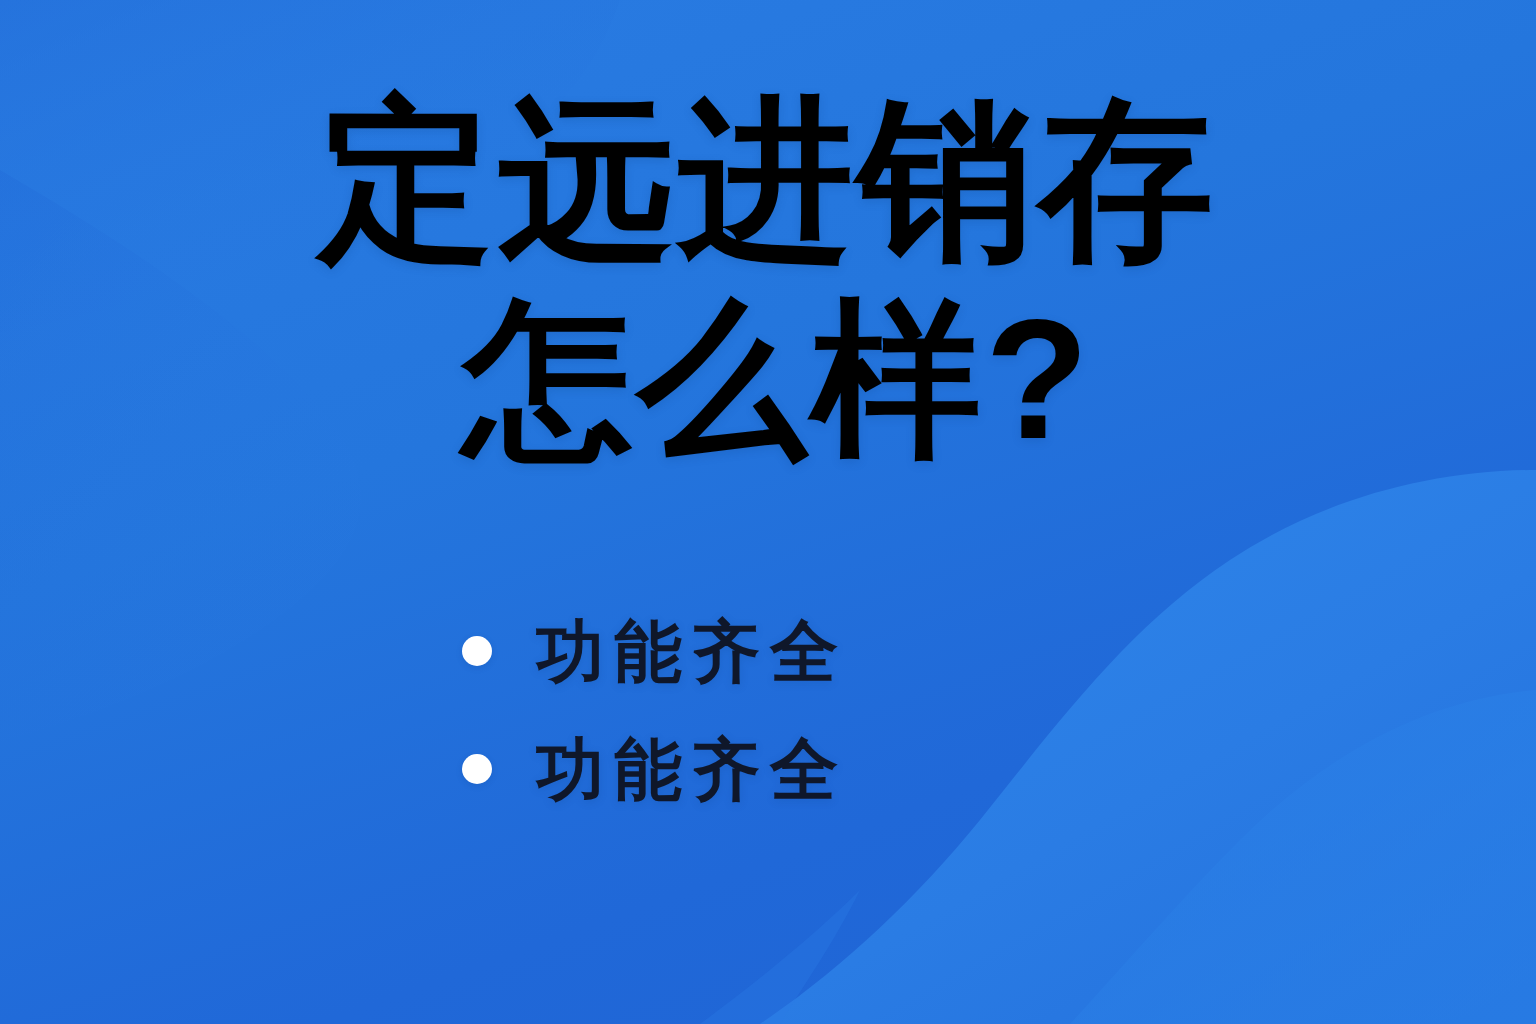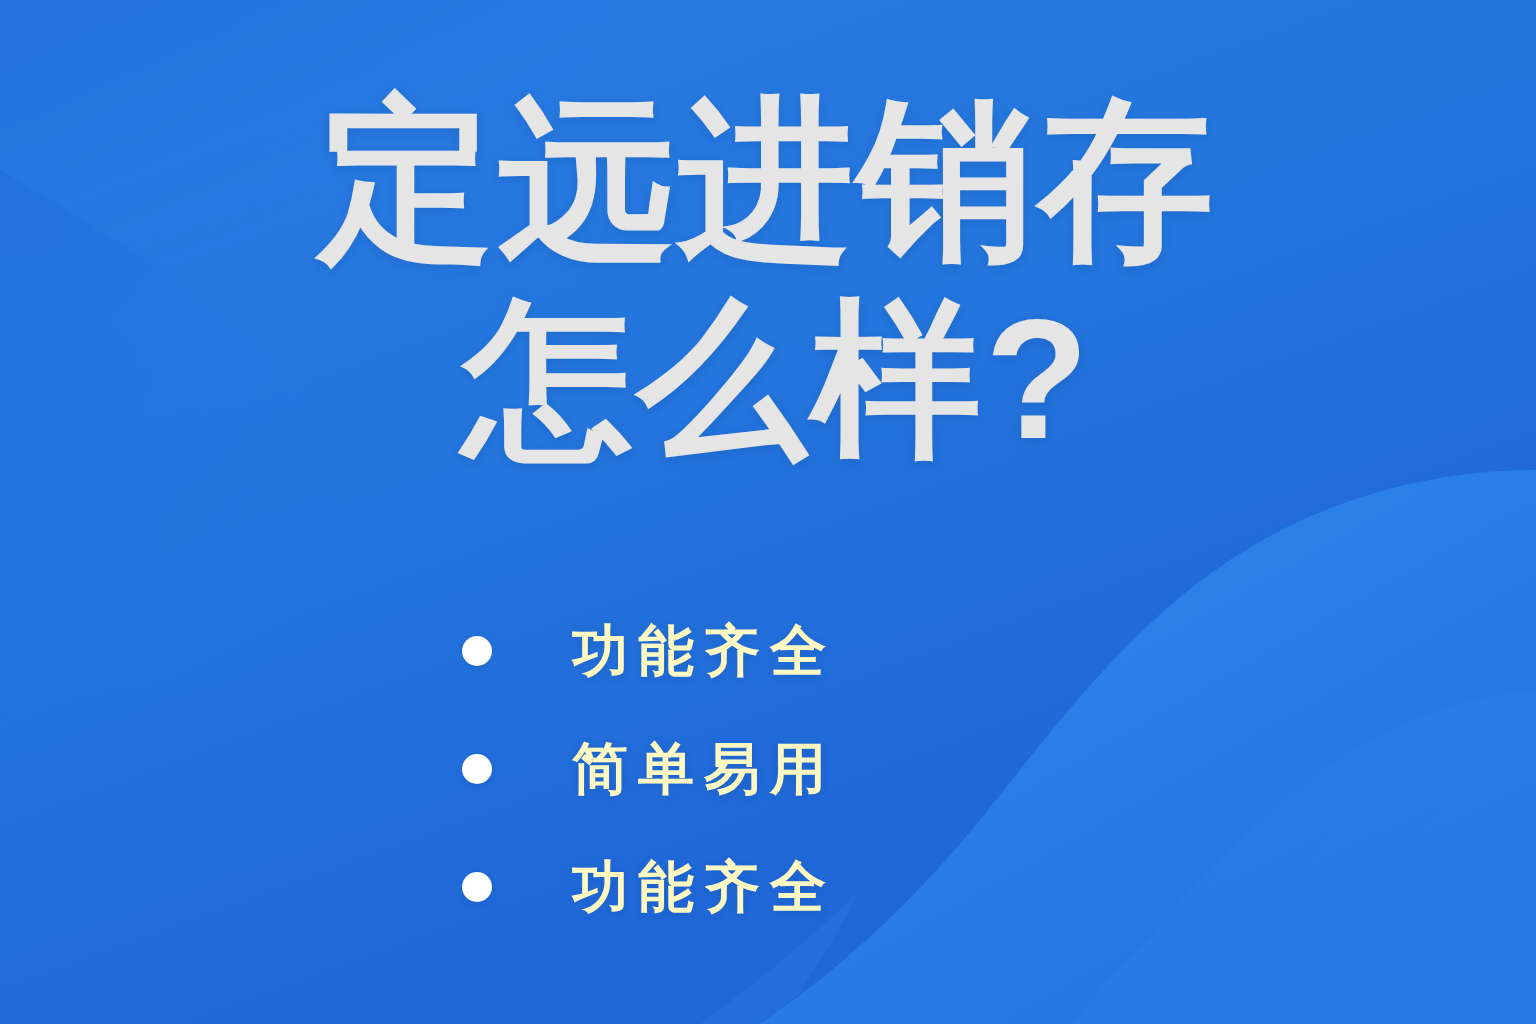--- a/index.html
+++ b/index.html
@@ -42,21 +42,21 @@
     inset: 0;
     z-index: 5;
   }
 
   .headline {
     position: absolute;
     left: 0;
     top: 86px;
     width: 1536px;
     text-align: center;
-    color: #e5e5e5;
+    color: #000000;
   }
 
   .headline-line1 {
     display: block;
     font-size: 176px;
     line-height: 1.07;
     font-weight: 700;
     letter-spacing: 4px;
     text-shadow: 0 3px 10px rgba(12, 60, 130, 0.18);
     white-space: nowrap;
@@ -91,28 +91,27 @@
     width: 30px;
     height: 30px;
     border-radius: 50%;
     background: #ffffff;
     flex: 0 0 auto;
     margin-right: 44px;
     box-shadow: 0 2px 6px rgba(12, 60, 130, 0.16);
   }
 
   .feature-label {
-    color: #fef9c3;
-    font-size: 56px;
+    color: #0f172a;
+    font-size: 68px;
     font-weight: 700;
     line-height: 1;
     letter-spacing: 10px;
     white-space: nowrap;
     text-shadow: 0 2px 8px rgba(12, 60, 130, 0.18);
-    margin-left: 36px;
   }
 </style>
 </head>
 <body>
 
 <div class="poster">
 
   <div class="bg-base"></div>
 
   <svg class="bg-svg" viewBox="0 0 1536 1024" preserveAspectRatio="none">
@@ -154,24 +153,20 @@
       <span class="headline-line2">怎么样?</span>
     </div>
 
     <div class="features">
 
       <div class="feature-item">
         <span class="feature-bullet"></span>
         <span class="feature-label">功能齐全</span>
       </div>
 
-      <div class="feature-item">
-        <span class="feature-bullet"></span>
-        <span class="feature-label">简单易用</span>
-      </div>
 
       <div class="feature-item">
         <span class="feature-bullet"></span>
         <span class="feature-label">功能齐全</span>
       </div>
 
     </div>
 
   </div>
 </div>

